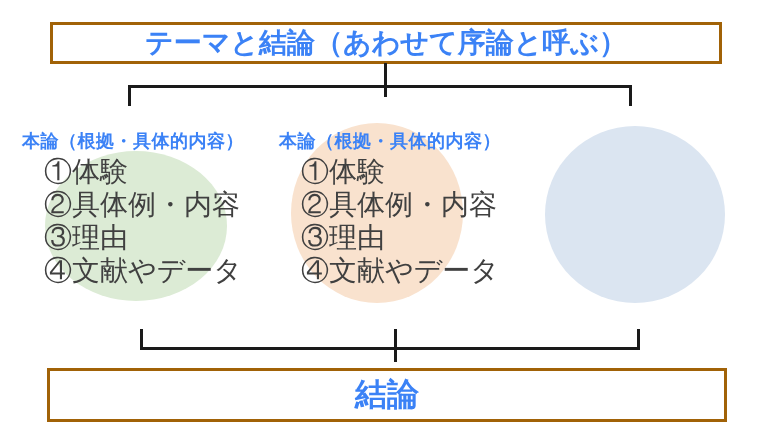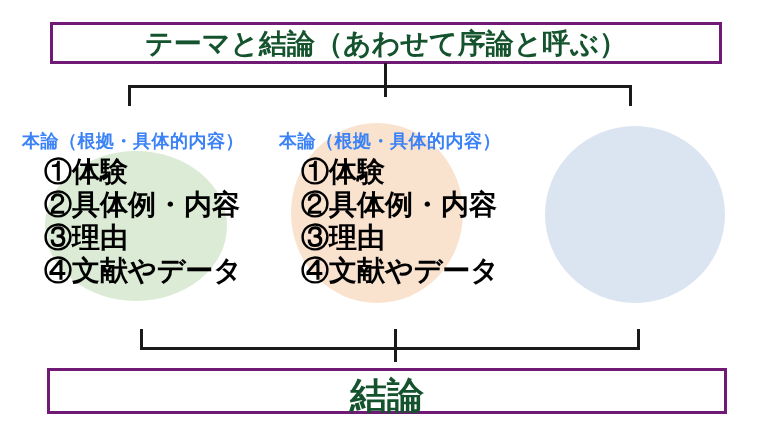--- a/index.html
+++ b/index.html
@@ -9,30 +9,30 @@
     height: 438px;
     background: #ffffff;
     overflow: hidden;
     font-family: "Liberation Sans", sans-serif;
   }
 
   
   .pink-box {
     position: absolute;
     box-sizing: border-box;
-    border: 3px solid #701a75;
+    border: 3px solid #a16207;
     background: #ffffff;
     display: flex;
-    align-items: flex-start;
+    align-items: center;
     justify-content: center;
     font-weight: 700;
-    color: #14532d;
+    color: #3b82f6;
   }
   #intro-box  { left: 50px; top: 22px;  width: 672px; height: 42px; font-size: 28px; }
-  #conclusion-box { left: 47px; top: 368px; width: 680px; height: 46px; font-size: 37px; }
+  #conclusion-box { left: 47px; top: 368px; width: 680px; height: 54px; font-size: 32px; }
 
   
   .vline { position: absolute; width: 3px; background: #1a1a1a; }
   #intro-connector { left: 384px; top: 63px;  height: 34px; }
   #conclusion-connector { left: 394px; top: 329px; height: 33px; }
 
   #top-bracket {
     position: absolute;
     left: 128px; top: 85px;
     width: 504px; height: 21px;
@@ -65,22 +65,22 @@
     font-size: 18px;
     font-weight: 700;
     color: #3b82f6;
     letter-spacing: 0.5px;
     white-space: nowrap;
     margin-bottom: 2px;
   }
   .column-items {
     margin-left: 22px;
     font-size: 28px;
-    font-weight: 700;
-    color: #000000;
+    font-weight: 400;
+    color: #404040;
     line-height: 33px;
     white-space: nowrap;
   }
 </style>
 </head>
 <body>
 
 <div id="canvas">
 
   <div id="intro-box" class="pink-box">

